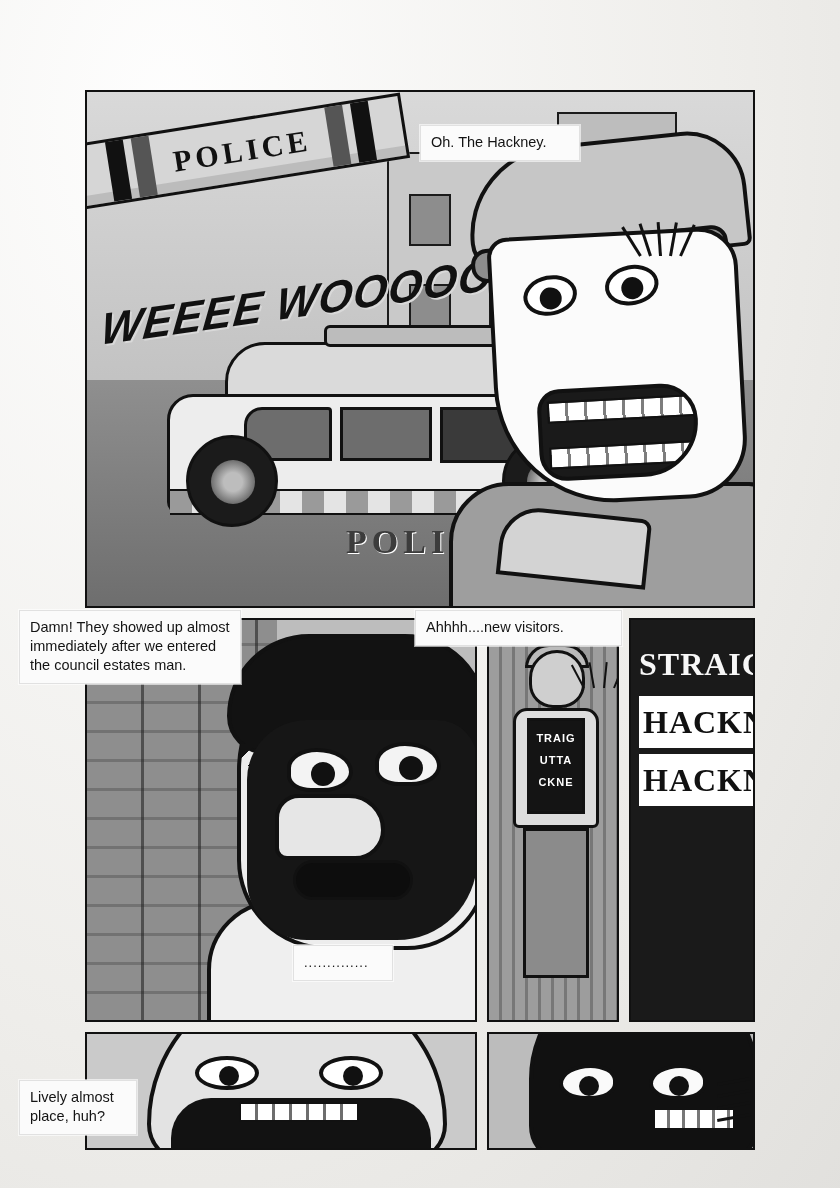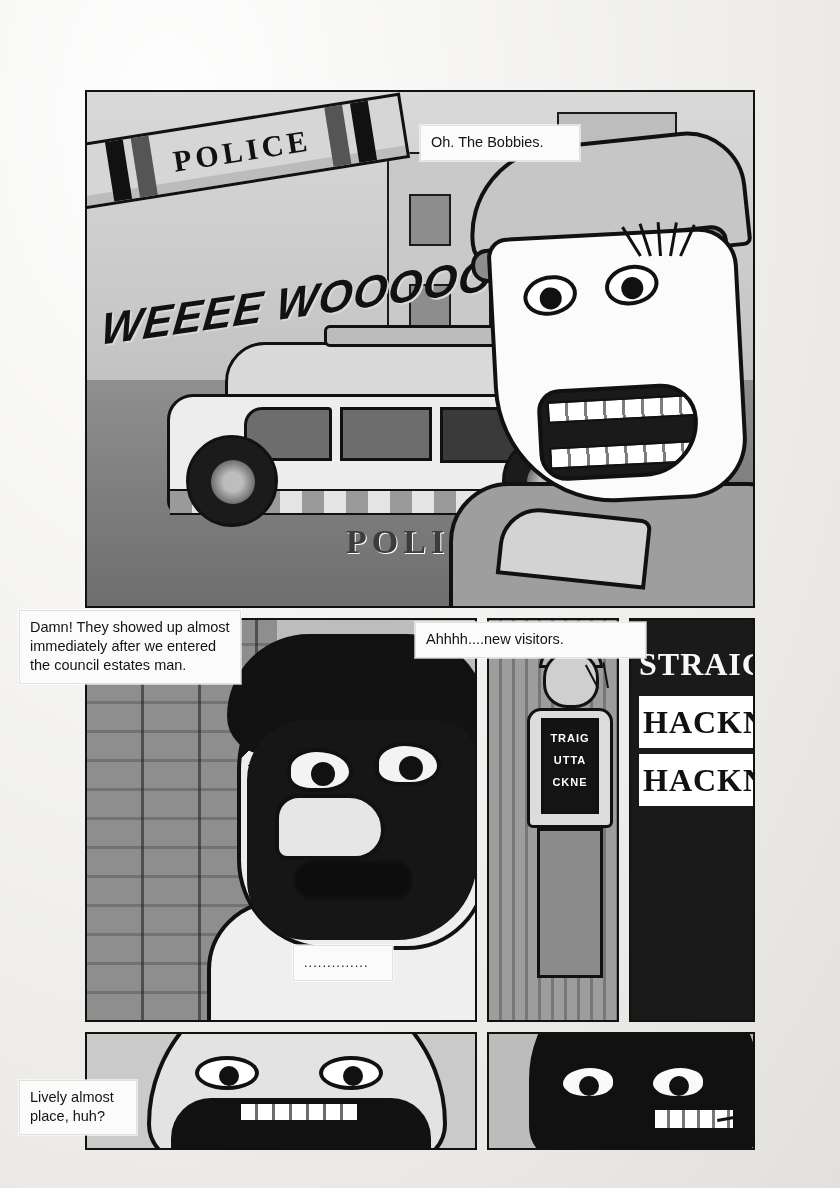--- a/index.html
+++ b/index.html
@@ -268,21 +268,21 @@
     background: #efefef; border: 4px solid #111; border-radius: 70px 40px 0 0;
   }
 
   
   #panel3 { left: 402px; top: 528px; width: 132px; height: 404px; background: #bdbdbd; }
   .fence {
     position: absolute; inset: 0;
     background: repeating-linear-gradient(90deg,#9d9d9d 0 10px,#777 10px 13px);
   }
   .person {
-    position: absolute; left: 28px; top: 30px; width: 104px; height: 340px;
+    position: absolute; left: 14px; top: 30px; width: 104px; height: 340px;
   }
   .p-head {
     position: absolute; left: 26px; top: 0; width: 56px; height: 58px;
     background: #cfcfcf; border: 3px solid #111; border-radius: 28px 28px 24px 24px;
   }
   .p-hair {
     position: absolute; left: 22px; top: -6px; width: 64px; height: 24px;
     background: #bbb; border: 3px solid #111; border-radius: 30px 30px 0 0;
   }
   .p-torso {
@@ -385,21 +385,21 @@
     font-size: 14.5px;
     line-height: 19px;
     padding: 7px 10px 8px 10px;
     border: 1px solid rgba(0,0,0,0.10);
     box-shadow: 0 0 0 1px rgba(255,255,255,.6);
     z-index: 40;
     white-space: pre-line;
   }
   #cap-bobbies  { left: 335px; top: 35px;  width: 160px; }
   #cap-damn     { left: -66px; top: 520px; width: 222px; }
-  #cap-ahhh     { left: 330px; top: 532px; width: 231px; }
+  #cap-ahhh     { left: 330px; top: 520px; width: 207px; }
   #cap-dots     { left: 208px; top: 855px; width: 100px; font-size: 13px; letter-spacing: 1px; }
   #cap-lively   { left: -66px; top: 990px; width: 118px; }
   #cap-haha     { left: 318px; top: 1010px;width: 200px; }
 </style>
 </head>
 <body>
 
 <div id="page">
   <div class="comic">
 
@@ -523,20 +523,20 @@
         <div class="tooth"></div>
       </div>
       <div class="motion">
         <i style="top:6px"></i>
           <i style="top:18px"></i>
           <i style="top:30px"></i>
           <i style="top:42px"></i>
       </div>
     </div>
 
-    <div class="caption" id="cap-bobbies">Oh. The Bobbies.</div>
+    <div class="caption" id="cap-bobbies">Oh. The Hackney.</div>
     <div class="caption" id="cap-damn">Damn! They showed up almost immediately after we entered the council estates man.</div>
     <div class="caption" id="cap-ahhh">Ahhhh....new visitors.</div>
     <div class="caption" id="cap-dots">..............</div>
     <div class="caption" id="cap-lively">Lively almost place, huh?</div>
 
   </div>
 </div>
 
 </body></html>

